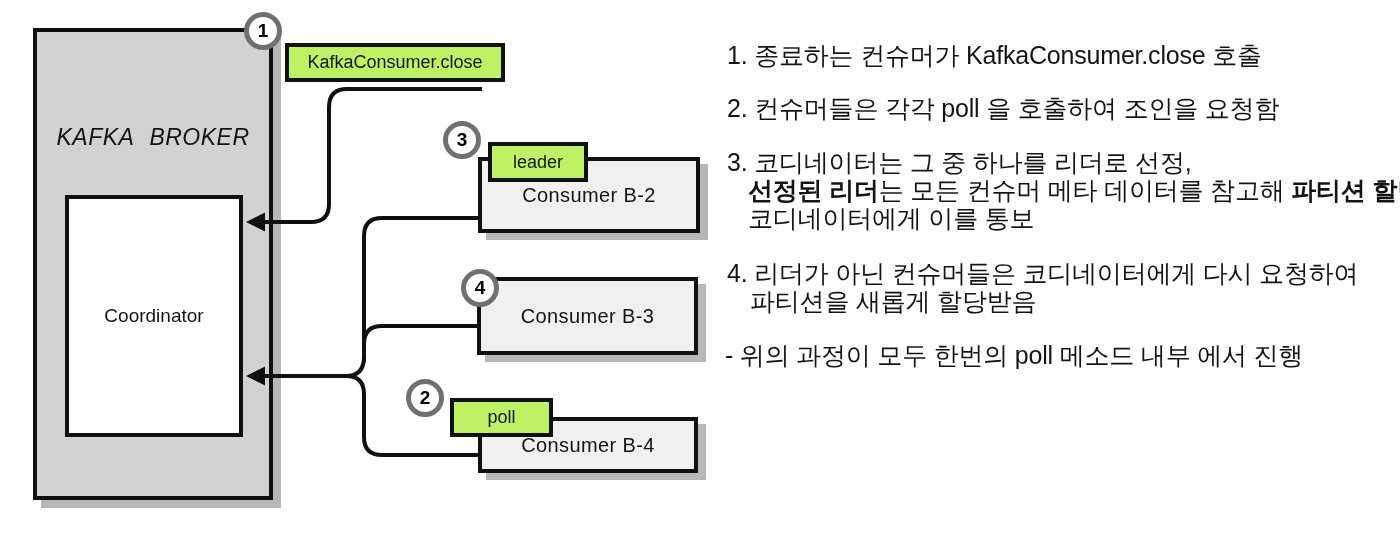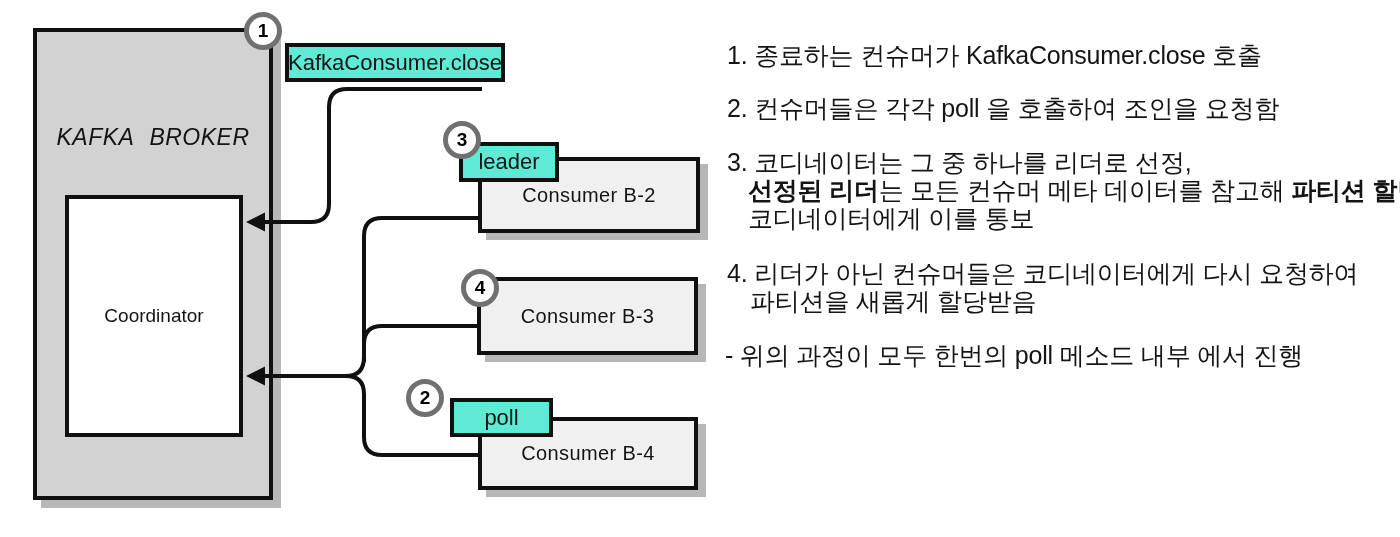--- a/index.html
+++ b/index.html
@@ -40,29 +40,29 @@
   .consumer{
     position:absolute;box-sizing:border-box;border:4px solid var(--outline);
     background:var(--consumer-fill);box-shadow:8px 7px 0 var(--shadow);
     display:flex;align-items:center;justify-content:center;
     font-size:20px;letter-spacing:.4px;z-index:4;
   }
   .consumer.inactive{color:var(--inactive-text);}
   .b1{left:478px;top:27px;width:220px;height:78px;}
   .b2{left:478px;top:157px;width:222px;height:76px;}
   .b3{left:477px;top:277px;width:221px;height:78px;}
-  .b4{left:478px;top:417px;width:220px;height:73px;}
+  .b4{left:478px;top:417px;width:220px;height:56px;}
   
   .tag{
     position:absolute;box-sizing:border-box;border:4px solid var(--outline);
-    background:#5eead4;display:flex;align-items:center;justify-content:center;
-    font-size:22px;z-index:5;
+    background:#bef264;display:flex;align-items:center;justify-content:center;
+    font-size:18px;z-index:5;
   }
   .tag-close{left:285px;top:43px;width:220px;height:39px;}
-  .tag-leader{left:459px;top:142px;width:100px;height:40px;align-items:center;}
+  .tag-leader{left:488px;top:142px;width:100px;height:40px;align-items:center;}
   .tag-poll{left:450px;top:398px;width:103px;height:39px;}
   
   .badge{
     position:absolute;width:28px;height:28px;border-radius:50%;
     border:5px solid var(--badge-ring);background:#fff;
     display:flex;align-items:center;justify-content:center;
     font-size:19px;font-weight:700;color:#000;z-index:6;
   }
   .badge-1{left:244px;top:12px;}
   .badge-3{left:443px;top:121px;}

